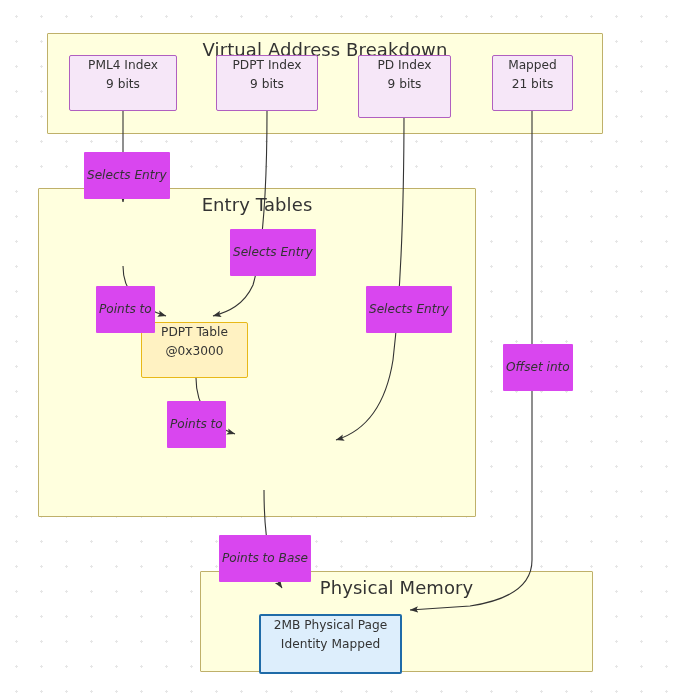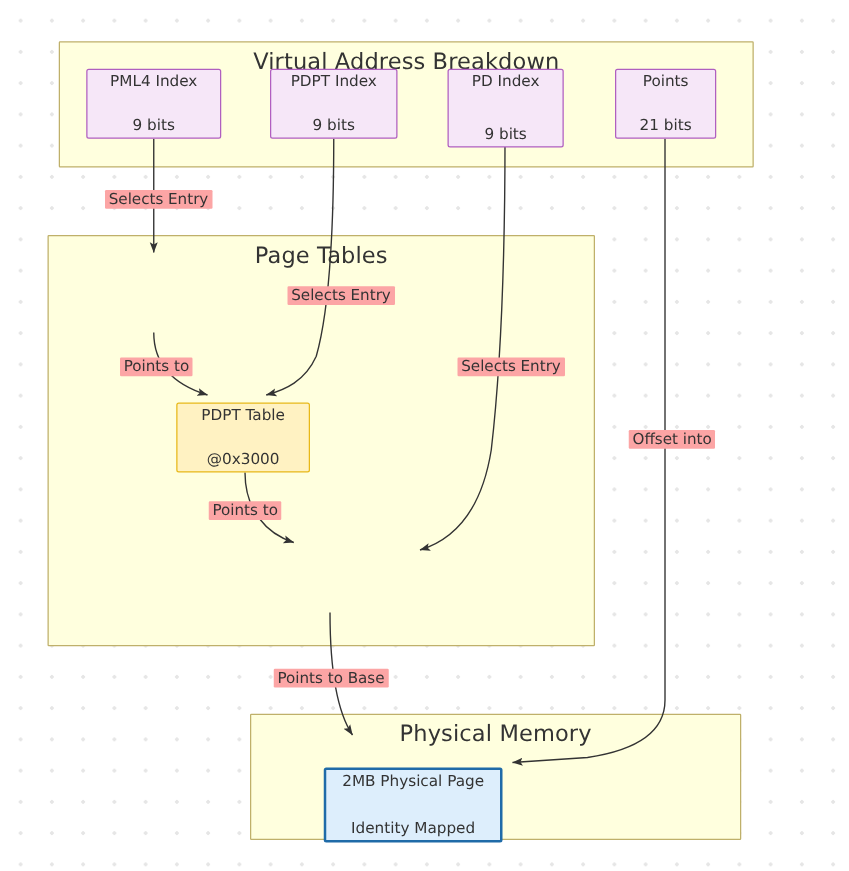--- a/index.html
+++ b/index.html
@@ -59,21 +59,21 @@
     letter-spacing: 0.1px;
     white-space: nowrap;
   }
 
   
   .node {
     position: absolute;
     display: flex;
     flex-direction: column;
     align-items: center;
-    justify-content: space-between;
+    justify-content: flex-start;
     box-sizing: border-box;
     border-radius: 2px;
     z-index: 6;
     text-align: center;
   }
   .node .line {
     display: block;
     font-size: 12.2px;
     line-height: 19px;
     white-space: nowrap;
@@ -90,41 +90,42 @@
   }
   .node.blue {
     background: #ddeefc;
     border: 2px solid #1f6ba8;
     margin-top: 24px;
   }
 
   
   .edge-label {
     position: absolute;
-    background: #fca5a5;
+    background: #d946ef;
     color: #333333;
     font-size: 12.1px;
     line-height: 15px;
-    padding: 0 3px;
+    padding: 16px 3px;
     white-space: nowrap;
     z-index: 7;
     border-radius: 1px;
+    font-style: italic;
   }
 </style>
 </head>
 <body>
 
 <div id="diagram-root">
 
   <div class="group-box" style="left:47px; top:33px; width:554px; height:99px;">
     <div class="group-title">Virtual Address Breakdown</div>
   </div>
 
   <div class="group-box" style="left:38px; top:188px; width:436px; height:327px;">
-    <div class="group-title">Page Tables</div>
+    <div class="group-title">Entry Tables</div>
   </div>
 
   <div class="group-box" style="left:200px; top:571px; width:391px; height:99px;">
     <div class="group-title">Physical Memory</div>
   </div>
 
   <svg id="edge-layer" viewBox="0 0 679 697" xmlns="http://www.w3.org/2000/svg">
     <defs>
       <marker id="arrowhead" markerWidth="9" markerHeight="9" refX="7.4" refY="3.1" orient="auto" markerUnits="strokeWidth">
         <path d="M0,0.2 L7.6,3.1 L0,6.0 L1.6,3.1 Z" fill="#333333"></path>
@@ -155,21 +156,21 @@
     <span class="line">PDPT Index</span>
     <span class="line">9 bits</span>
   </div>
 
   <div class="node violet" style="left:358px; top:55px; width:93px; height:63px;">
     <span class="line">PD Index</span>
     <span class="line">9 bits</span>
   </div>
 
   <div class="node violet" style="left:492px; top:55px; width:81px; height:56px;">
-    <span class="line">Points</span>
+    <span class="line">Mapped</span>
     <span class="line">21 bits</span>
   </div>
 
 
   <div class="node amber" style="left:141px; top:322px; width:107px; height:56px;">
     <span class="line">PDPT Table</span>
     <span class="line">@0x3000</span>
   </div>
 
 

